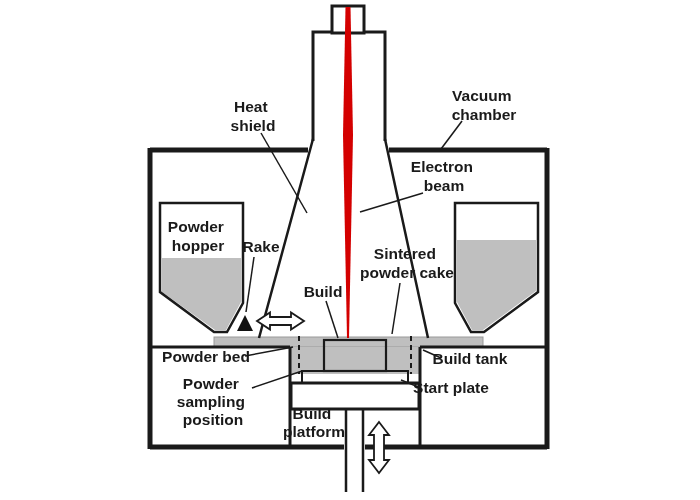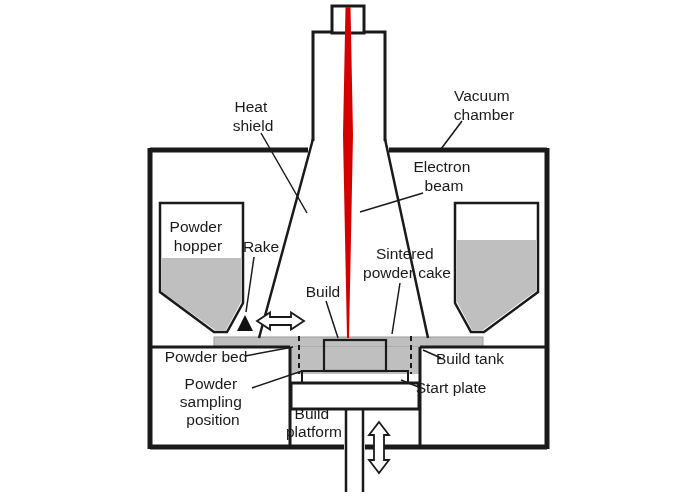--- a/index.html
+++ b/index.html
@@ -1,16 +1,16 @@
 <!DOCTYPE html>
 <html><head>
 <meta charset="utf-8">
 <style>
   html,body{margin:0;padding:0;background:#fff;width:700px;height:500px;overflow:hidden;}
-  #stage{width:700px;height:500px;position:relative;background:#fff;}
+  #stage{width:700px;height:500px;position:relative;background:#fff;font-weight:bold;}
   svg{display:block;}
   .outline{fill:none;stroke:#1a1a1a;}
   .lbl{font-family:"Liberation Sans",sans-serif;font-size:15.5px;fill:#1a1a1a;}
   .leader{stroke:#1a1a1a;stroke-width:1.5;fill:none;}
   .dashed{stroke:#1a1a1a;stroke-width:2;fill:none;stroke-dasharray:5 4;}
   .blockarrow{fill:#ffffff;stroke:#1a1a1a;stroke-width:1.8;}
 </style>
 </head>
 <body>
 

